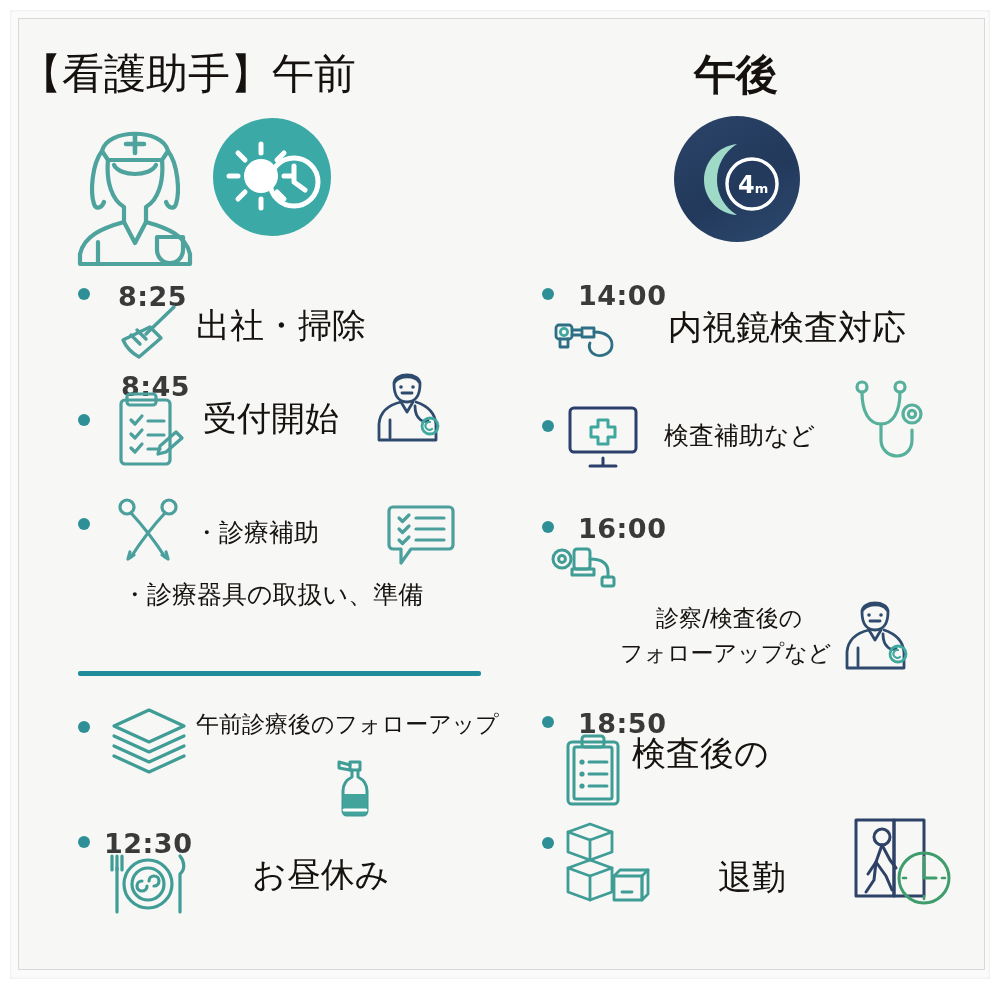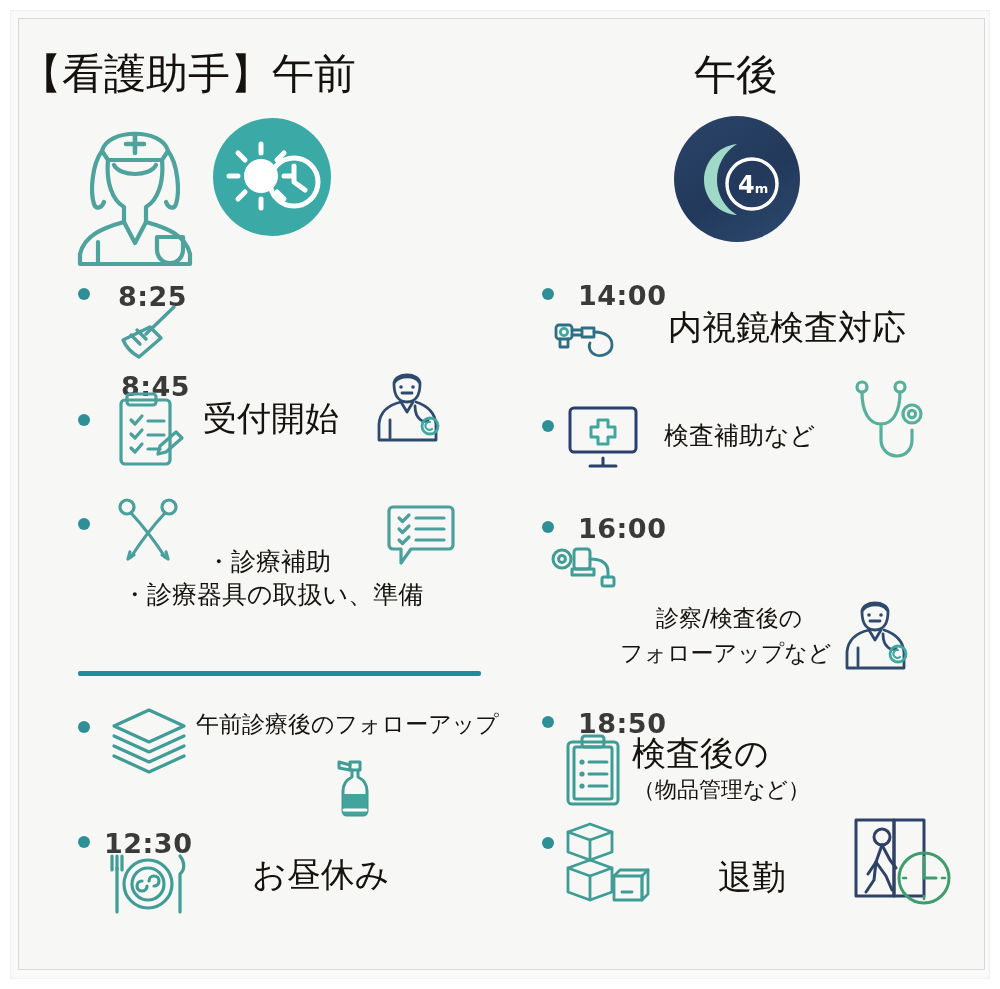--- a/index.html
+++ b/index.html
@@ -40,21 +40,21 @@
   .title{
     position:absolute;
     color:#14110f;
     font-size:42px;
     line-height:1;
     letter-spacing:0px;
     white-space:nowrap;
     font-family:"DejaVu Sans","Liberation Sans",sans-serif;
   }
   .title-am{left:20px;top:53px;}
-  .title-pm{left:694px;top:54px;}
+  .title-pm{left:694px;top:54px;font-weight:bold;}
 
   .bullet{
     position:absolute;
     width:12px;height:12px;border-radius:50%;
     background:#2e8f96;
   }
   .time{
     position:absolute;
     color:#3a3a3a;
     font-size:27px;
@@ -149,20 +149,21 @@
 
       <div class="bullet" style="left:78px;top:288px;"></div>
       <div class="time" style="left:118px;top:281px;">8:25</div>
       <div class="icon" style="left:112px;top:303px;width:72px;height:58px;">
         <svg width="72" height="58" viewBox="0 0 72 58" fill="none" stroke="#4b9f9c" stroke-width="3.4" stroke-linecap="round" stroke-linejoin="round">
           <path d="M62 4 L34 31"></path>
           <path d="M38 24 L49 35 L27 54 C20 50,14 44,11 37 Z"></path>
           <path d="M19 32 l9 9 M25 27 l9 9"></path>
         </svg>
       </div>
+      <div class="label lg" style="left:196px;top:303px;">出社・掃除</div>
 
       <div class="time" style="left:121px;top:371px;text-align:center;">8:45</div>
       <div class="bullet" style="left:78px;top:414px;"></div>
       <div class="icon" style="left:114px;top:390px;width:70px;height:80px;">
         <svg width="70" height="80" viewBox="0 0 70 80" fill="none" stroke="#4b9f9c" stroke-width="3.2" stroke-linecap="round" stroke-linejoin="round">
           <rect x="7" y="10" width="49" height="64" rx="4"></rect>
           <rect x="13" y="4" width="29" height="11" rx="3"></rect>
           <path d="M17 30 l4 4 l7 -8"></path>
             <path d="M34 31 h16"></path>
           <path d="M17 44 l4 4 l7 -8"></path>
@@ -204,21 +205,21 @@
         <svg width="72" height="72" viewBox="0 0 72 72" fill="none" stroke="#4b9f9c" stroke-width="3.2" stroke-linecap="round" stroke-linejoin="round">
           <path d="M8 10 h56 a4 4 0 0 1 4 4 v34 a4 4 0 0 1 -4 4 H26 l-10 14 v-14 H8 a4 4 0 0 1 -4 -4 V14 a4 4 0 0 1 4 -4 Z"></path>
           <path d="M14 21 l3.5 3.5 L24 18"></path>
             <path d="M31 21 h28"></path>
           <path d="M14 32 l3.5 3.5 L24 29"></path>
             <path d="M31 32 h28"></path>
           <path d="M14 43 l3.5 3.5 L24 40"></path>
             <path d="M31 43 h28"></path>
         </svg>
       </div>
-      <div class="label md" style="left:194px;top:545px;margin-left:12px;">・診療補助</div>
+      <div class="label md" style="left:194px;top:516px;">・診療補助</div>
       <div class="label md" style="left:122px;top:578px;">・診療器具の取扱い、準備</div>
 
       <div class="divider"></div>
 
       <div class="bullet" style="left:78px;top:721px;"></div>
       <div class="icon" style="left:108px;top:706px;width:82px;height:72px;">
         <svg width="82" height="72" viewBox="0 0 82 72" fill="none" stroke="#3f9d96" stroke-width="3.2" stroke-linecap="round" stroke-linejoin="round">
           <path d="M41 4 L76 20 L41 36 L6 20 Z"></path>
           <path d="M6 30 L41 46 L76 30"></path>
           <path d="M6 40 L41 56 L76 40"></path>
@@ -339,21 +340,20 @@
           <rect x="19" y="3" width="22" height="11" rx="3"></rect>
           <circle cx="19" cy="29" r="2.6" fill="#3f9d96" stroke="none"></circle>
           <path d="M26 29 h18"></path>
           <circle cx="19" cy="41" r="2.6" fill="#3f9d96" stroke="none"></circle>
           <path d="M26 41 h18"></path>
           <circle cx="19" cy="53" r="2.6" fill="#3f9d96" stroke="none"></circle>
           <path d="M26 53 h18"></path>
         </svg>
       </div>
       <div class="label lg" style="left:132px;top:731px;">検査後の</div>
-      <div class="label xs" style="left:133px;top:775px;">（物品管理など）</div>
 
       <div class="bullet" style="left:42px;top:837px;"></div>
       <div class="icon" style="left:64px;top:820px;width:84px;height:82px;">
         <svg width="84" height="82" viewBox="0 0 84 82" fill="none" stroke="#3f9d96" stroke-width="2.8" stroke-linecap="round" stroke-linejoin="round">
           <path d="M26 4 L48 12 L48 32 L26 40 L4 32 L4 12 Z"></path>
           <path d="M4 12 L26 20 L48 12 M26 20 v20"></path>
           <path d="M22 40 L44 48 L44 72 L22 80 L0 72 L0 48 Z" transform="translate(4,0)"></path>
           <path d="M4 48 L26 56 L48 48 M26 56 v24" transform="translate(0,0)"></path>
           <rect x="50" y="56" width="28" height="24"></rect>
           <path d="M50 56 l6 -6 h28 l-6 6"></path>

